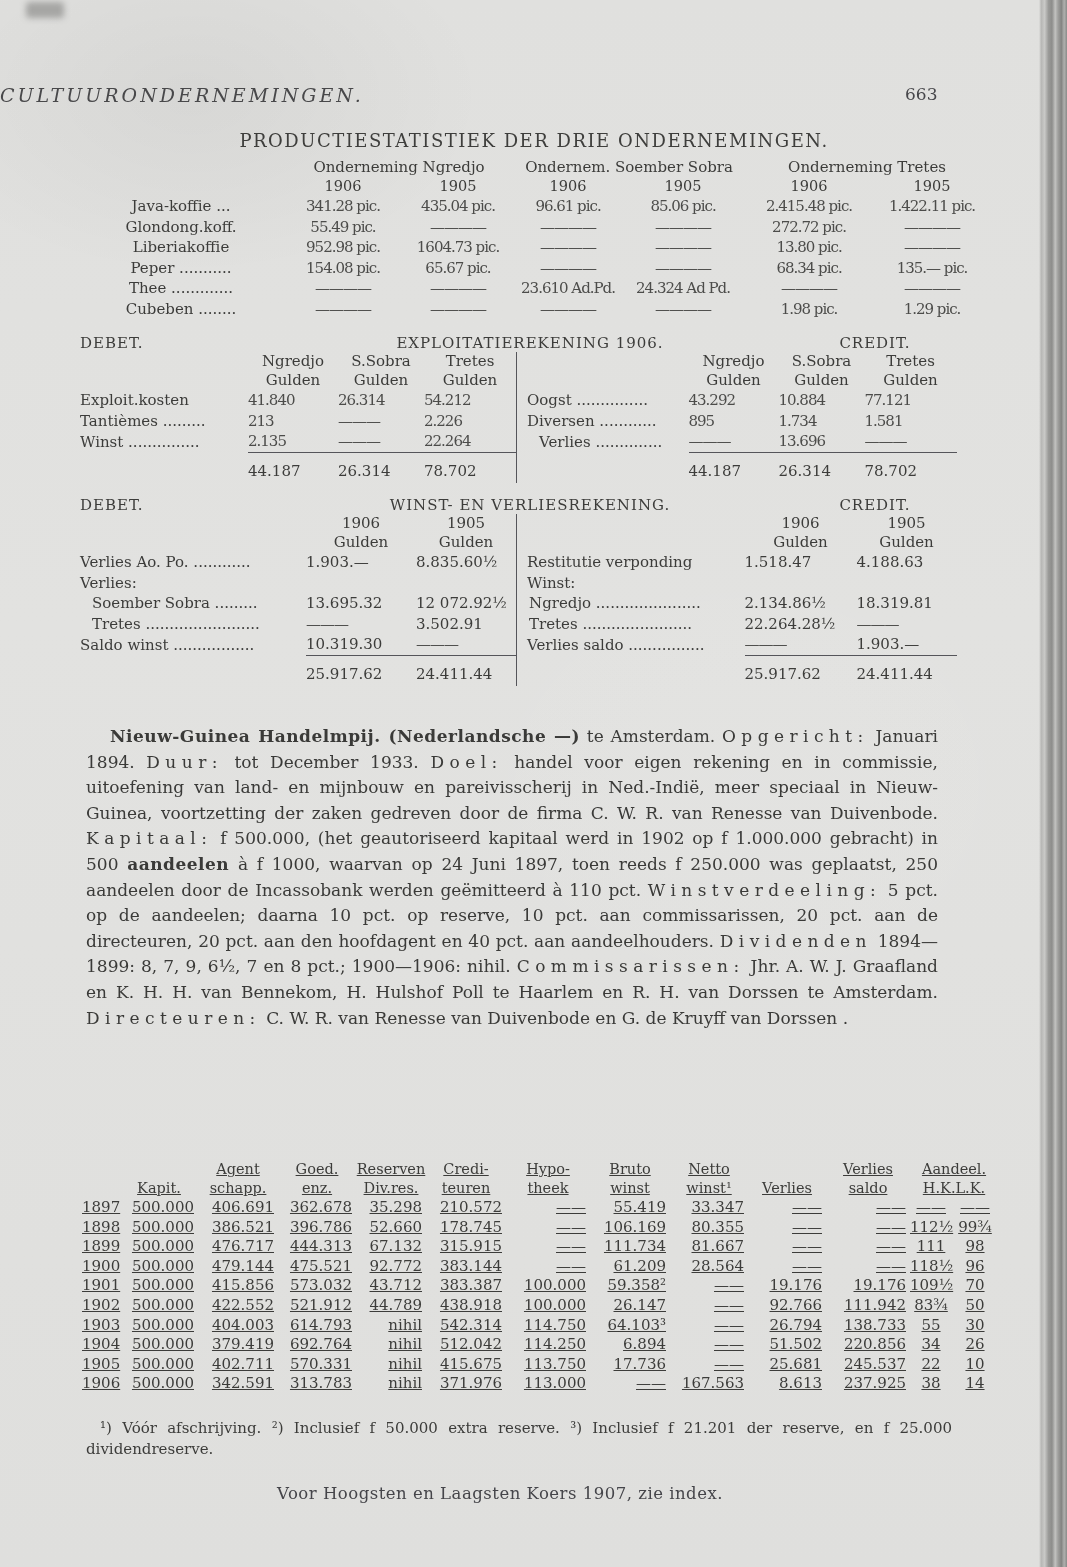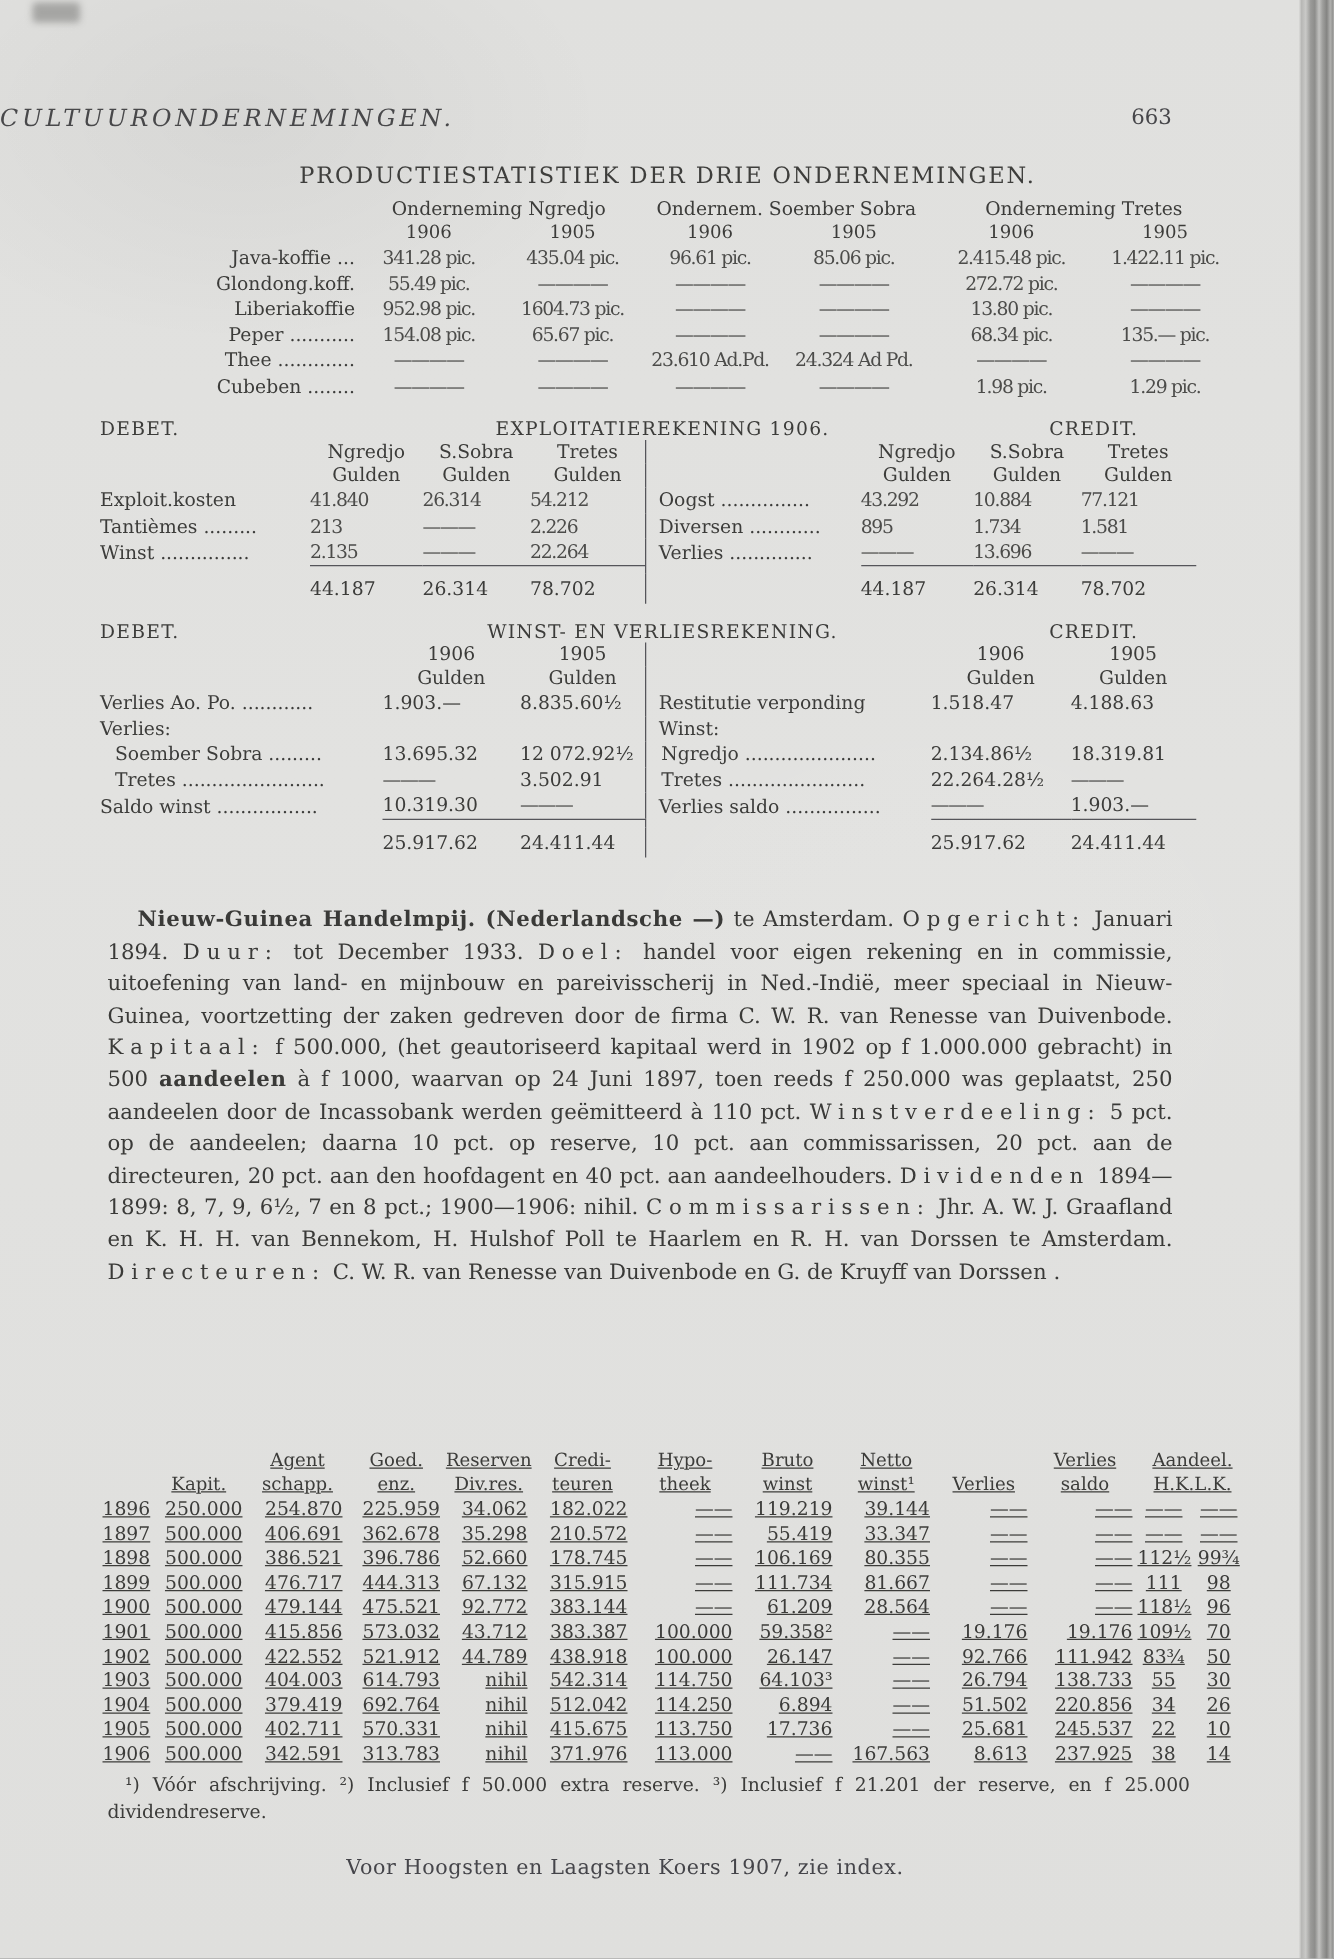--- a/index.html
+++ b/index.html
@@ -29,21 +29,21 @@
   table{border-collapse:collapse;table-layout:fixed;}
   td,th{padding:0;font-weight:normal;vertical-align:bottom;white-space:nowrap;overflow:visible;}
 
   
   .prod{top:130px;left:78px;width:912px;}
   .prod-title{text-align:center;font-size:18px;letter-spacing:1.5px;color:#3e3e3c;margin-bottom:6px;}
   .prod table{width:912px;font-size:15px;}
   .prod .grp th{text-align:center;font-size:15px;line-height:20px;}
   .prod .yrs td{text-align:center;font-size:14.5px;line-height:19px;}
   .prod tbody td{line-height:20.5px;text-align:center;}
-  .prod tbody td.lbl{text-align:right;}
+  .prod tbody td.lbl{text-align:center;}
 
   
   .acct-head{display:flex;width:900px;font-size:15px;}
   .acct-head .dl{width:210px;letter-spacing:1px;}
   .acct-head .ti{flex:1;text-align:center;letter-spacing:1px;}
   .acct-head .cl{width:210px;text-align:center;letter-spacing:1px;}
   .split{display:flex;}
   .half-r{border-left:1px solid #55555a;}
   .acct{font-size:15px;}
   .acct td{line-height:20.5px;}
@@ -277,21 +277,21 @@
             </tr>
 
             <tr>
               <td class="lbl" style="padding-left:10px">Diversen  ............</td>
               <td class="num dashv">895</td>
               <td class="num dashv">1.734</td>
               <td class="num dashv">1.581</td>
             </tr>
 
             <tr>
-              <td class="lbl" style="padding-left:10px">Verlies  ..............</td>
+              <td class="lbl" style="padding-left:22px">Verlies  ..............</td>
               <td class="num dashv">———</td>
               <td class="num dashv">13.696</td>
               <td class="num dashv">———</td>
             </tr>
           </tbody>
         <tbody>
             <tr class="rule">
           <td style="border:none"></td>
               <td></td>
               <td></td>
@@ -472,35 +472,20 @@
           <th>theek</th>
           <th>winst</th>
           <th>winst¹</th>
           <th>Verlies</th>
           <th>saldo</th>
           <th colspan="2">H.K.L.K.</th>
         </tr>
       </thead>
       <tbody>
 
-          <tr>
-            <td class="yr">1896</td>
-            <td>250.000</td>
-            <td>254.870</td>
-            <td>225.959</td>
-            <td>34.062</td>
-            <td>182.022</td>
-            <td>——</td>
-            <td>119.219</td>
-            <td>39.144</td>
-            <td>——</td>
-            <td>——</td>
-            <td class="ctr">——</td>
-            <td class="ctr">——</td>
-          </tr>
 
           <tr>
             <td class="yr">1897</td>
             <td>500.000</td>
             <td>406.691</td>
             <td>362.678</td>
             <td>35.298</td>
             <td>210.572</td>
             <td>——</td>
             <td>55.419</td>

